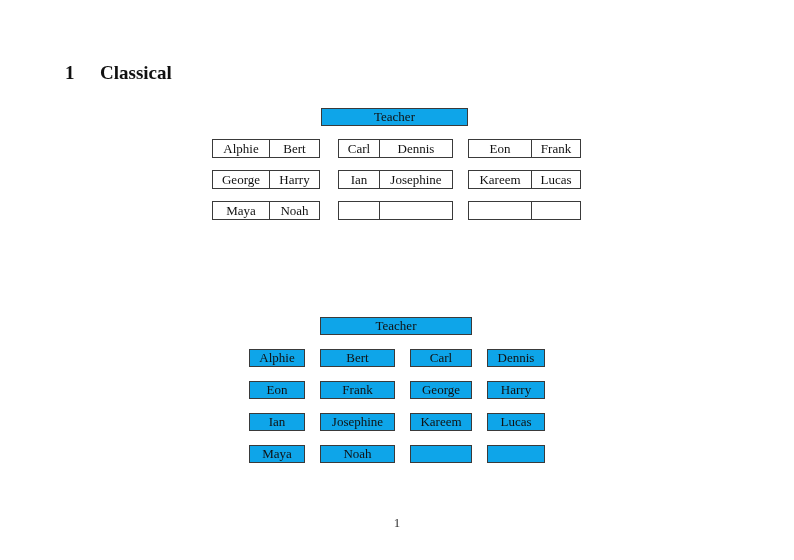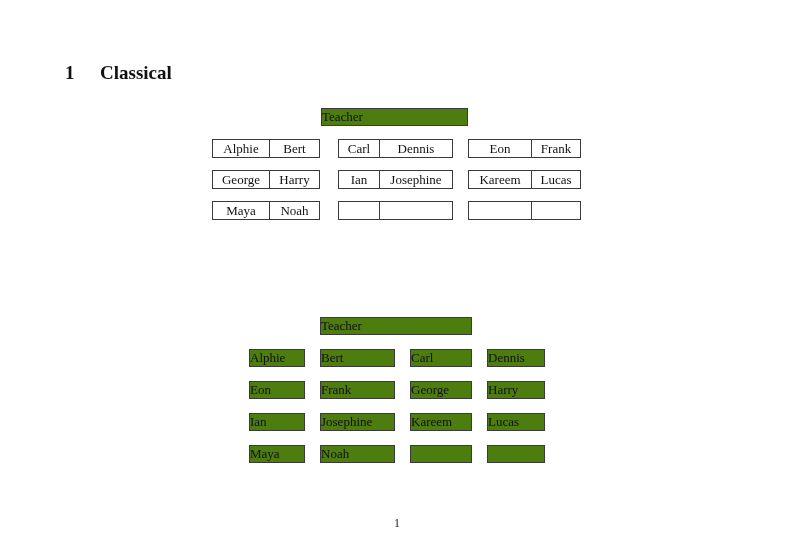--- a/index.html
+++ b/index.html
@@ -26,23 +26,24 @@
     color: #111111;
   }
   .sec-num {
     display: inline-block;
     width: 35px;
   }
   .box {
     position: absolute;
     box-sizing: border-box;
     border: 1px solid #3a3a3a;
-    background: #4d7c0f;
+    background: #0ea5e9;
     display: flex;
     align-items: center;
+    justify-content: center;
     font-size: 13px;
     line-height: 16px;
     height: 18px;
     color: #111111;
   }
   .pairbox {
     position: absolute;
     box-sizing: border-box;
     border: 1px solid #3a3a3a;
     background: #ffffff;

